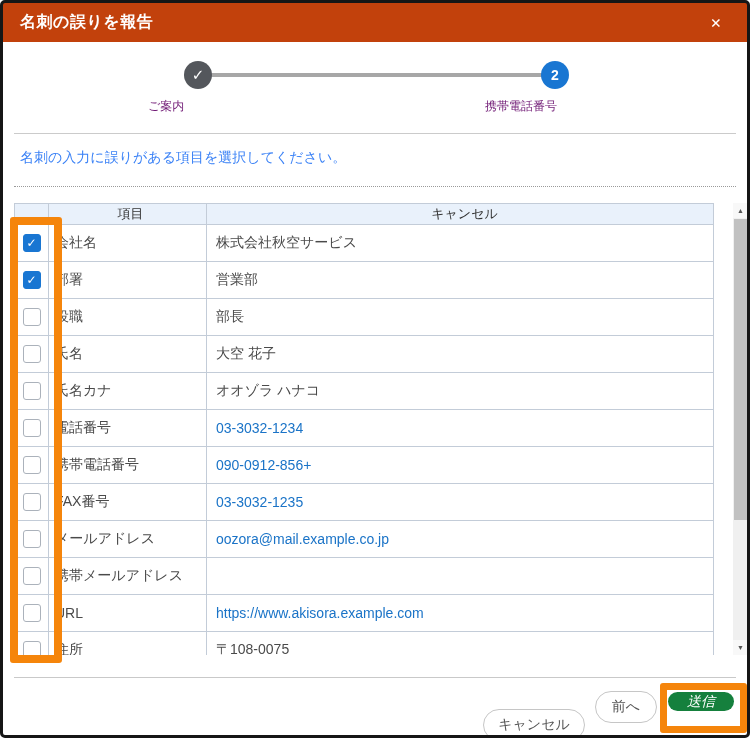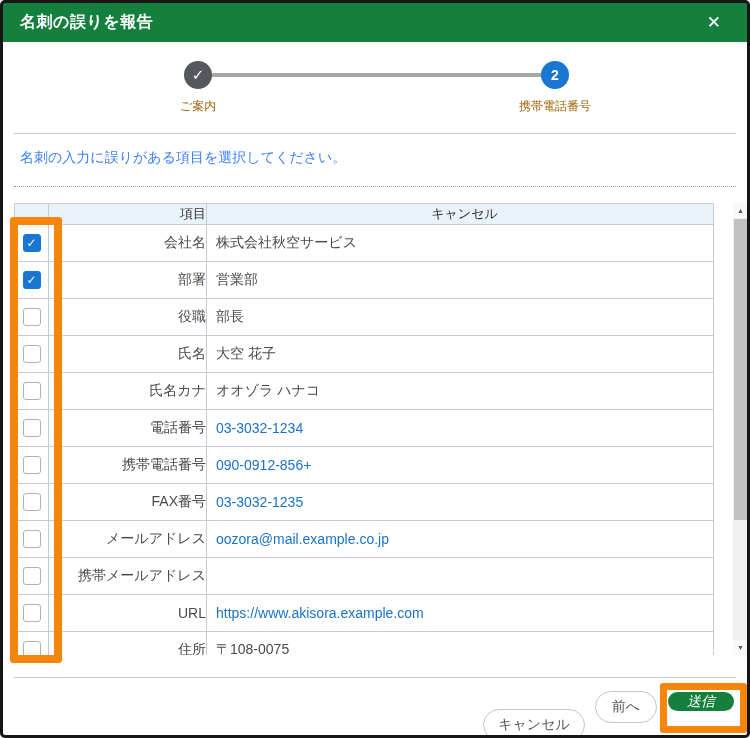--- a/index.html
+++ b/index.html
@@ -2,45 +2,45 @@
 <html><head>
 <meta charset="utf-8">
 <style>
   * { margin:0; padding:0; box-sizing:border-box; }
   html,body { width:750px; height:738px; }
   body { font-family:"Liberation Sans","DejaVu Sans",sans-serif; background:#fff; position:relative; overflow:hidden; }
 
   .frame { position:absolute; inset:0; border:3px solid #161616; border-radius:5px; pointer-events:none; z-index:60; }
 
   
-  .titlebar { position:absolute; left:3px; top:3px; width:744px; height:39px; background:#15803d; display:flex; align-items:center; z-index:5; }
+  .titlebar { position:absolute; left:3px; top:3px; width:744px; height:39px; background:#c2410c; display:flex; align-items:center; z-index:5;font-family:Liberation Mono, monospace; }
   .titlebar .title { color:#fff; font-size:16px; font-weight:bold; padding-left:17px; letter-spacing:.5px; }
   .titlebar .close { position:absolute; right:20px; top:0; height:39px; display:flex; align-items:center; color:#fff; font-size:17px; font-weight:bold; cursor:pointer; padding:0 6px; }
 
   
   .step-line { position:absolute; left:198px; top:73px; width:357px; height:4px; background:#A7A7A7; z-index:1; }
   .step-circle { position:absolute; width:28px; height:28px; border-radius:50%; color:#fff; display:flex; align-items:center; justify-content:center; z-index:2; font-weight:bold; }
   .step-1 { left:184px; top:61px; background:#54575C; font-size:15px; }
   .step-2 { left:541px; top:61px; background:#1976D2; font-size:14px; }
-  .step-label { position:absolute; top:98px; text-align:center; font-size:12px; color:#a16207; }
+  .step-label { position:absolute; top:98px; text-align:left; font-size:12px; color:#701a75; }
   .step-label.l1 { left:148px; width:100px; }
   .step-label.l2 { left:485px; width:140px; }
 
   .divider-1 { position:absolute; left:14px; top:133px; width:722px; border-top:1px solid #CBCBCB; }
   .instruction { position:absolute; left:20px; top:149px; font-size:14px; color:#3b82f6; }
   .divider-dotted { position:absolute; left:14px; top:186px; width:722px; border-top:1px dotted #9A9A9A; }
 
   
   .table-wrap { position:absolute; left:14px; top:203px; width:700px; height:452px; overflow:hidden; }
   table { border-collapse:collapse; table-layout:fixed; width:699px; }
   th, td { border:1px solid #C3CCD8; }
   thead th { height:21px; background:#E9F1FB; font-size:13px; font-weight:normal; color:#333; text-align:center; }
   tbody td { height:37px; font-size:14px; color:#4A4A4A; background:#fff; }
   .col-check { width:34px; text-align:center; vertical-align:middle; }
-  .col-item  { width:158px; padding-left:12px;text-align:right; }
+  .col-item  { width:158px; padding-left:6px; }
   .col-value { width:507px; padding-left:9px; }
   .checkbox { display:inline-block; width:18px; height:18px; border:1px solid #ABB2BB; border-radius:3px; background:#fff; vertical-align:middle; line-height:17px; text-align:center; cursor:pointer; }
   .checkbox.checked { background:#1976D2; border-color:#1976D2; color:#fff; font-size:12px; font-weight:bold; }
   .link { color:#1A73C7; cursor:pointer;margin-top:43px; }
 
   
   .scrollbar { position:absolute; left:733px; top:203px; width:15px; height:452px; background:#F0F0F0; z-index:4; }
   .scroll-btn { position:absolute; left:0; width:15px; height:15px; background:#F8F8F8; color:#555; font-size:7px; display:flex; align-items:center; justify-content:center; cursor:pointer; }
   .scroll-up { top:0; } .scroll-down { bottom:0; }
   .scroll-thumb { position:absolute; left:1px; top:16px; width:13px; height:301px; background:#C1C1C1; cursor:pointer; }

